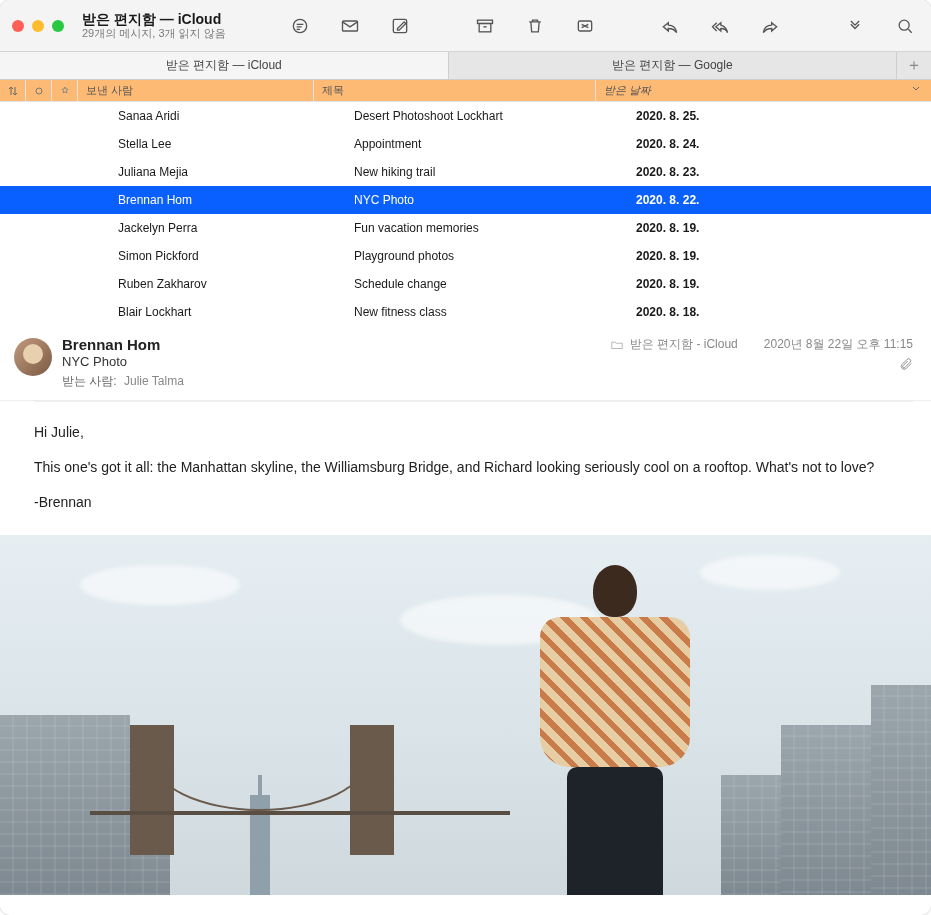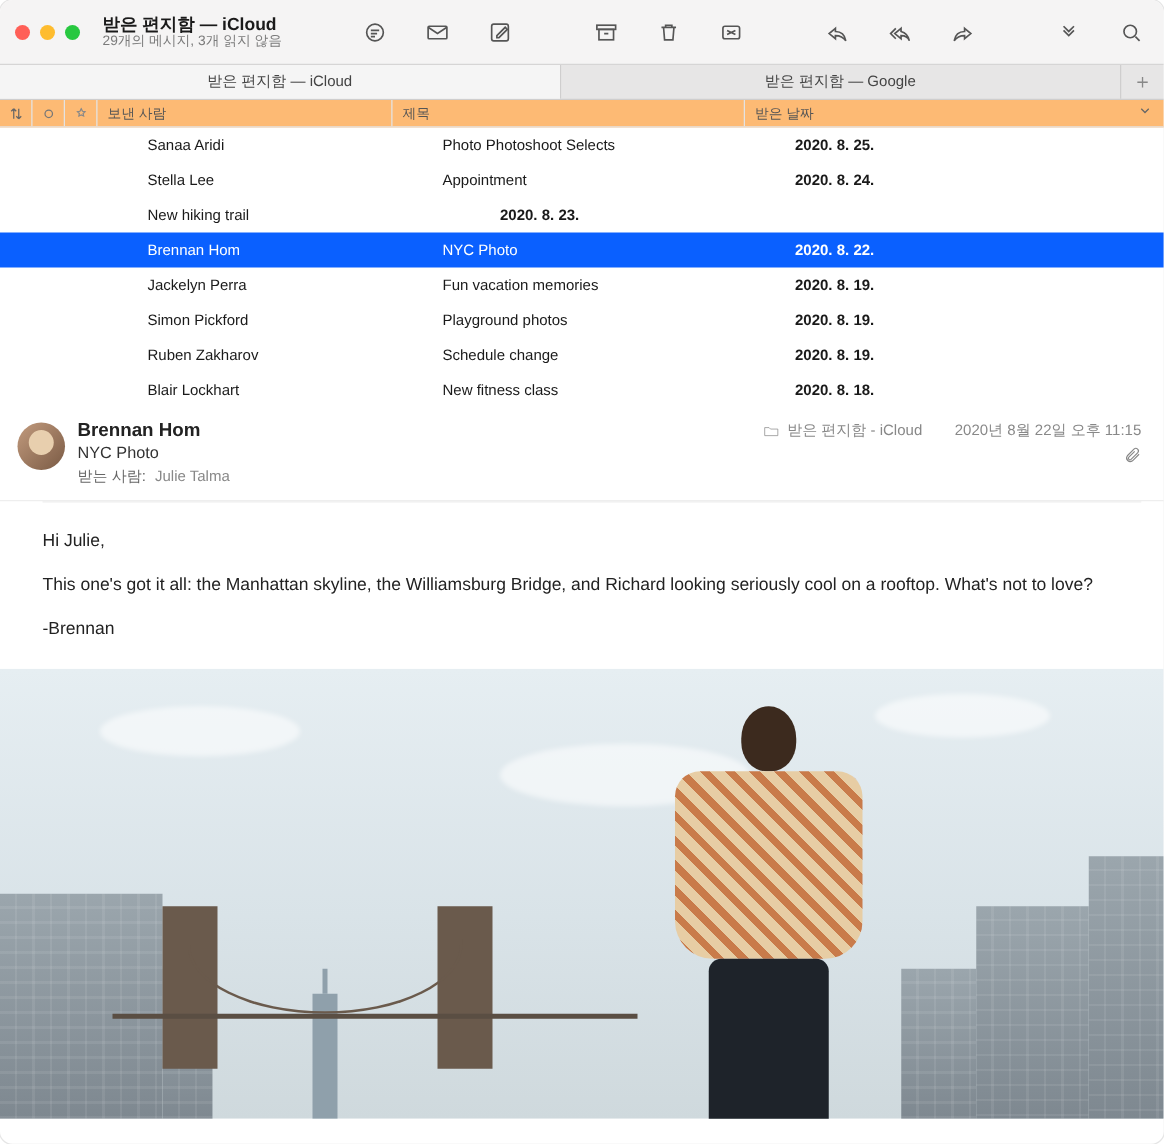--- a/index.html
+++ b/index.html
@@ -39,21 +39,21 @@
   .tabs-row { display:flex; height:28px; background:#e7e6e6; border-bottom:1px solid #cfcece; }
   .tab { flex:1; display:flex; align-items:center; justify-content:center; font-size:12px; color:#444; border-right:1px solid #cfcece; cursor:pointer; }
   .tab.active { background:#f5f5f5; font-weight:500; }
   .tab-add { width:34px; display:flex; align-items:center; justify-content:center; color:#888; cursor:pointer; font-size:16px; }
   
   .col-headers { display:flex; align-items:center; height:22px; background:#fdba74; border-bottom:1px solid #e3e3e3; font-size:11px; color:#555; }
   .col-headers .mini { width:26px; display:flex; justify-content:center; align-items:center; border-right:1px solid #e3e3e3; height:100%; }
   .col-headers .col { padding-left:8px; border-right:1px solid #e3e3e3; height:100%; display:flex; align-items:center; }
   .col-sender { width:236px; }
   .col-subject { width:282px; }
-  .col-date { flex:1; display:flex; padding-left:8px; position:relative; }
+  .col-date { flex:1; display:flex; padding-left:8px; position:relative;font-style:italic; }
   .col-date .chev { position:absolute; right:10px; }
   
   .msg-list { }
   .msg-row { display:flex; align-items:center; height:28px; font-size:12px; cursor:pointer; }
   .msg-row .pad { width:118px; }
   .msg-row .sender { width:236px; }
   .msg-row .subject { width:282px; }
   .msg-row .date { flex:1;font-weight:bold; }
   .msg-row.selected { background:#0a60ff; color:#fff; }
   
@@ -215,31 +215,32 @@
     <span class="chev"><svg width="10" height="10" viewBox="0 0 10 10" stroke="#666" fill="none">
           <path d="M2 4l3 3 3-3"></path>
         </svg></span>
   </div>
 </div>
 
 <div class="msg-list" id="msg-list">
     <div class="msg-row">
       <div class="pad"></div>
       <div class="sender">Sanaa Aridi</div>
-      <div class="subject">Photo Photoshoot Selects</div>
+      <div class="subject">Desert Photoshoot Lockhart</div>
       <div class="date">2020. 8. 25.</div>
     </div>
     <div class="msg-row">
       <div class="pad"></div>
       <div class="sender">Stella Lee</div>
       <div class="subject">Appointment</div>
       <div class="date">2020. 8. 24.</div>
     </div>
     <div class="msg-row">
       <div class="pad"></div>
+      <div class="sender">Juliana Mejia</div>
       <div class="subject">New hiking trail</div>
       <div class="date">2020. 8. 23.</div>
     </div>
     <div class="msg-row selected">
       <div class="pad"></div>
       <div class="sender">Brennan Hom</div>
       <div class="subject">NYC Photo</div>
       <div class="date">2020. 8. 22.</div>
     </div>
     <div class="msg-row">

